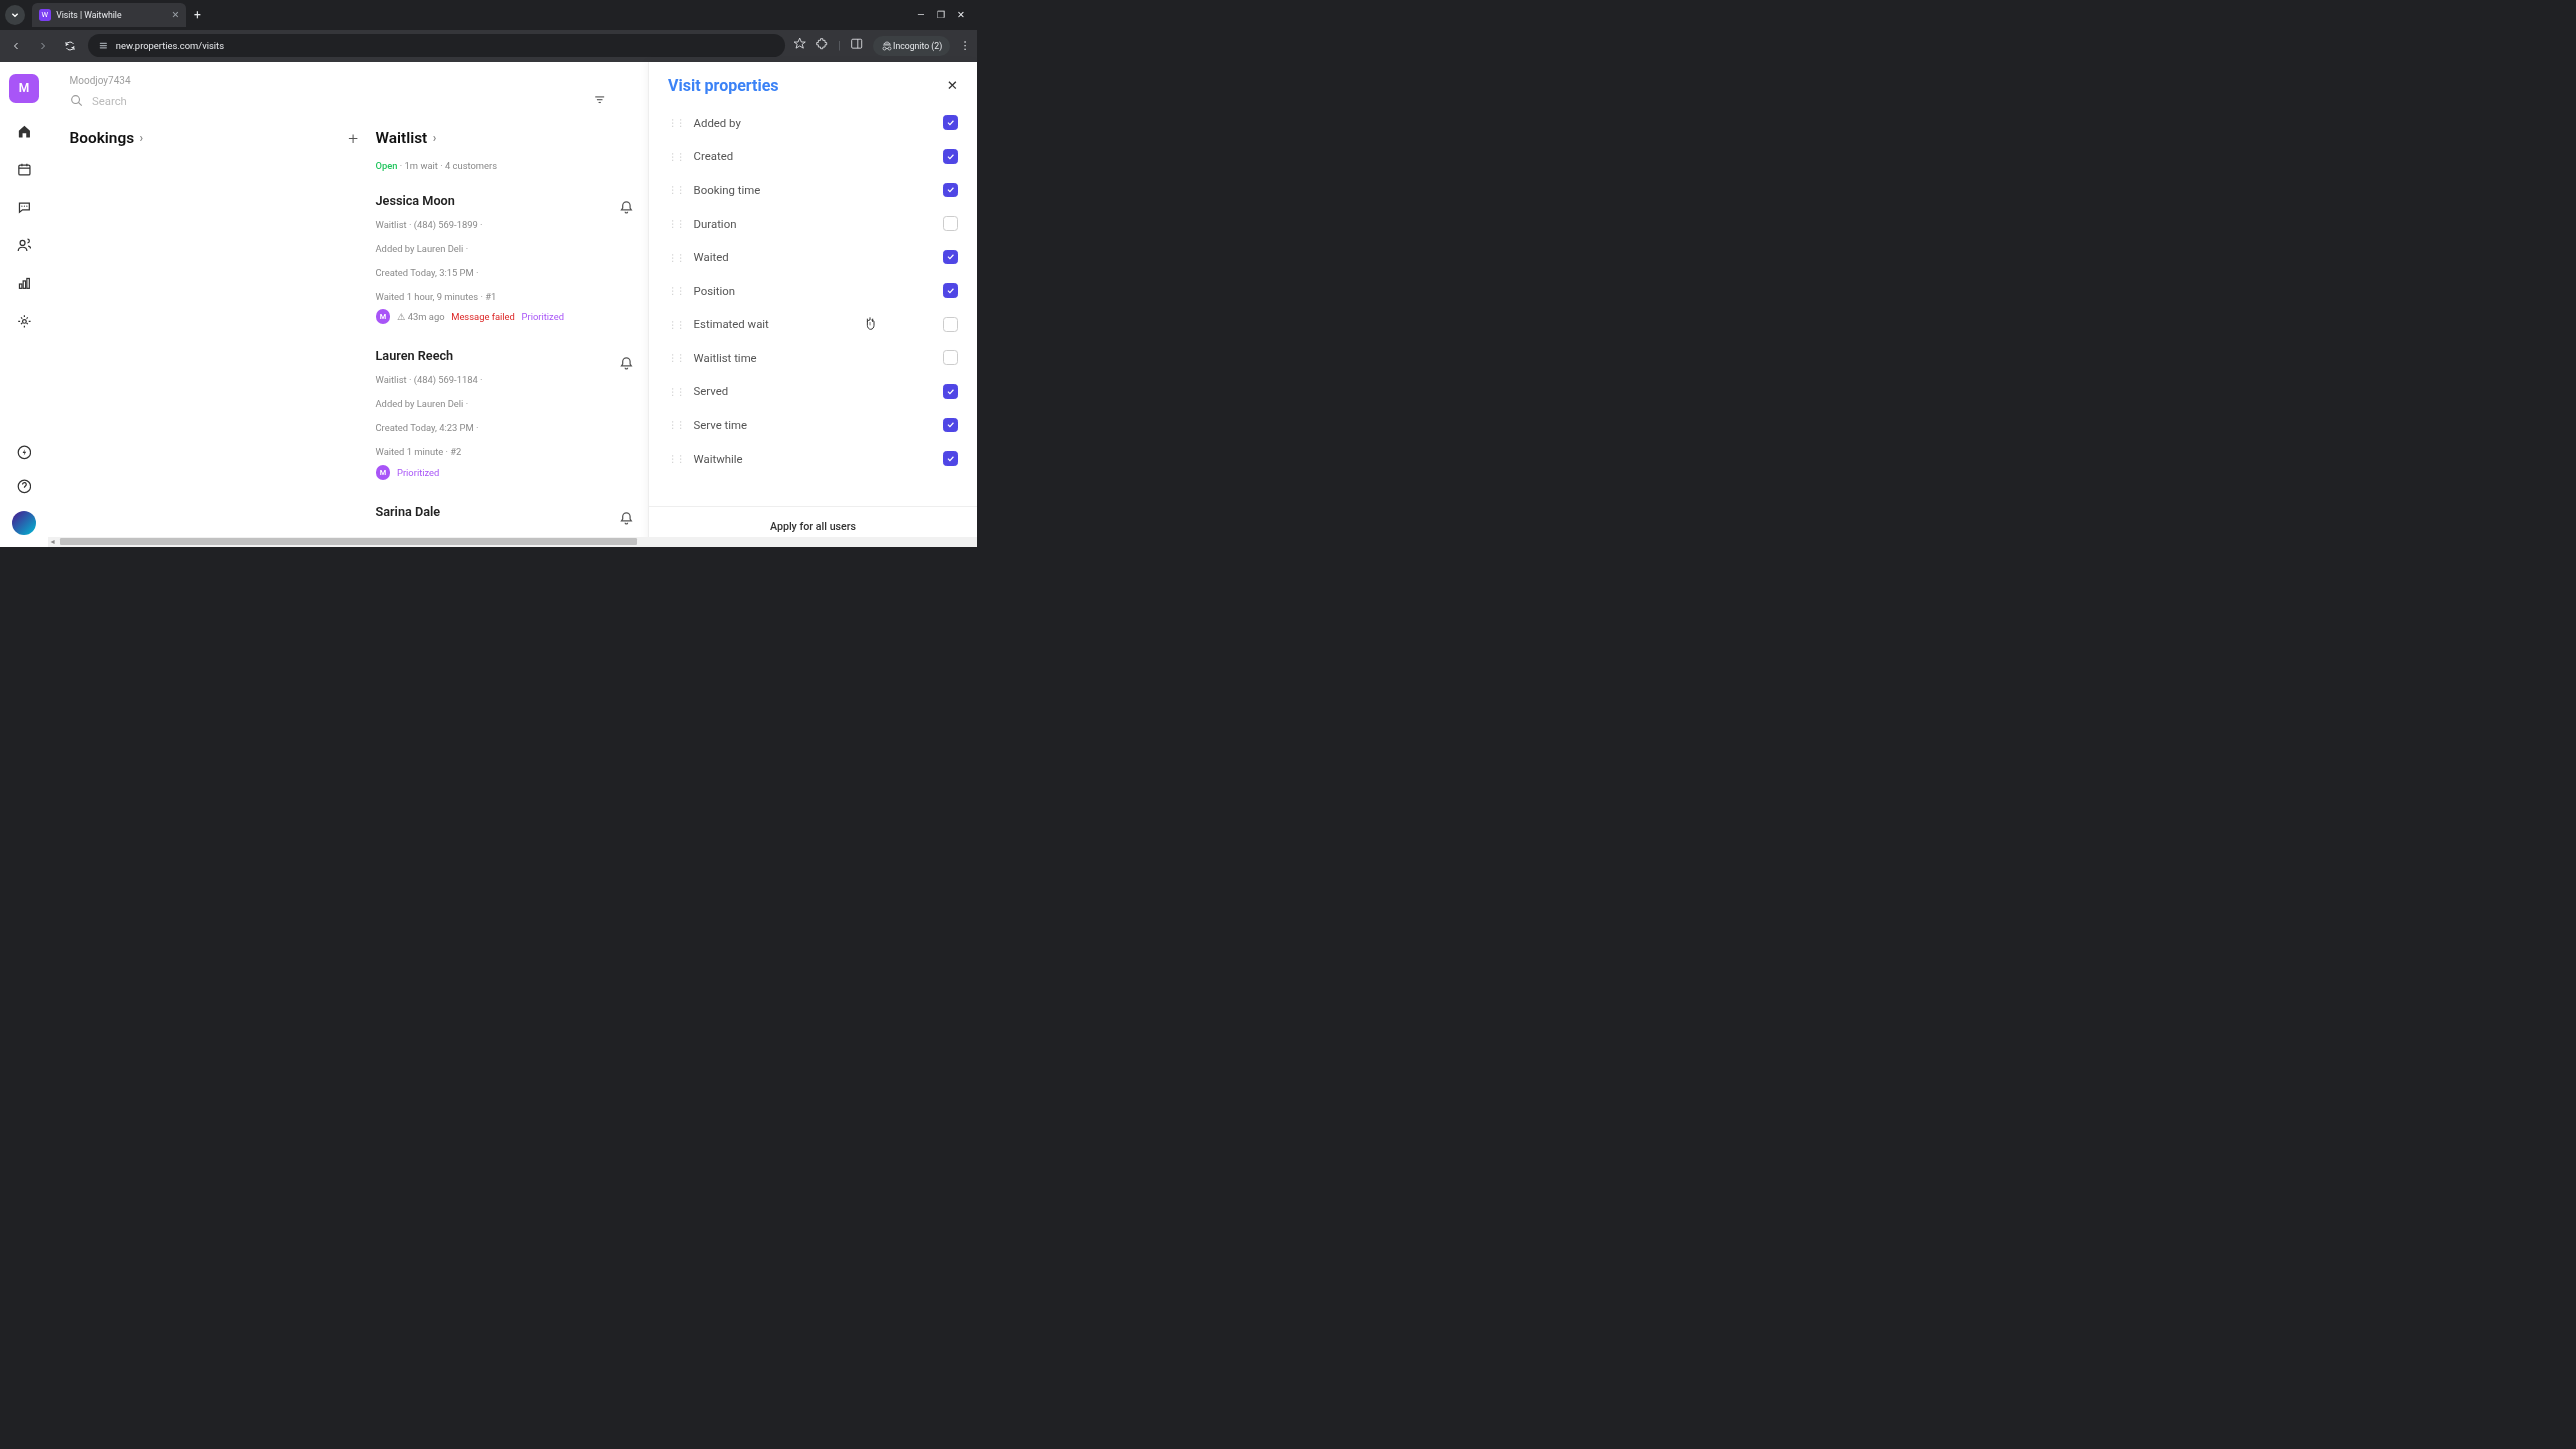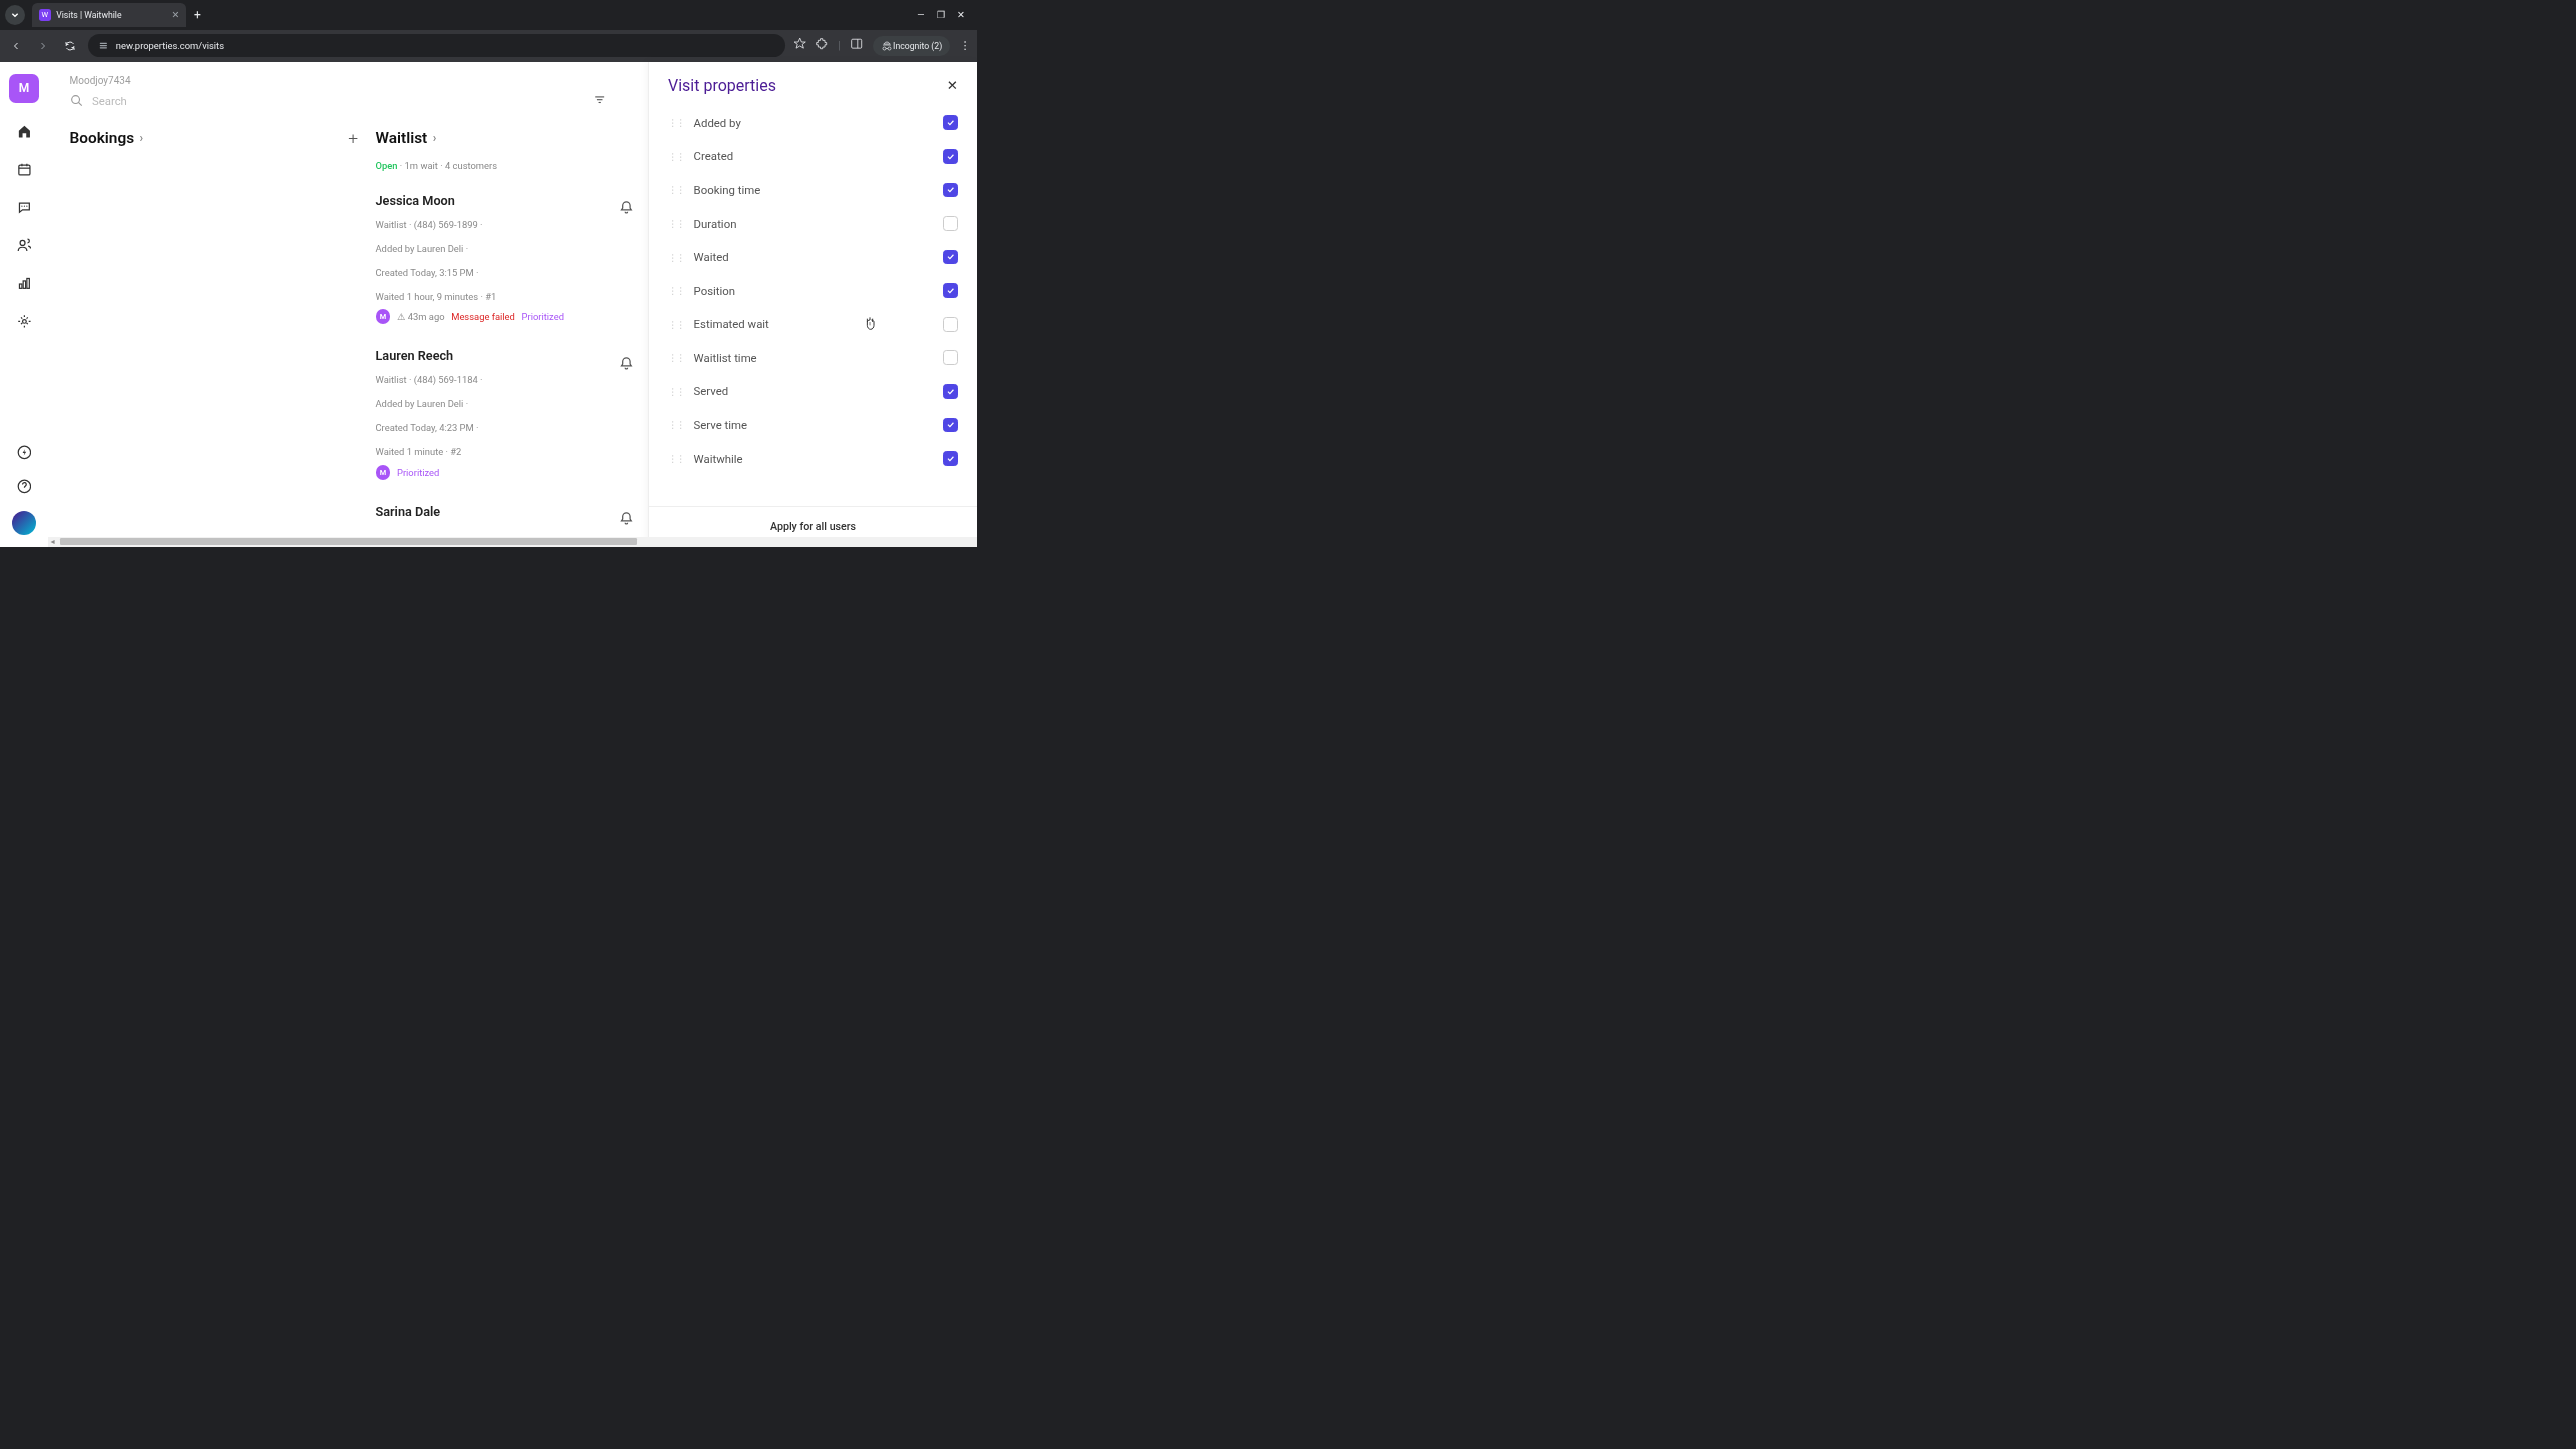--- a/index.html
+++ b/index.html
@@ -63,21 +63,21 @@
 .meta { font-size: 9.4px; color: #8a8a8a; line-height: 1.6; margin-top: 9px; }
 .badges { display: flex; align-items: center; gap: 6.7px; margin-top: 5.4px; font-size: 9.4px; }
 .m-badge { width: 14.8px; height: 14.8px; background: #a855f7; border-radius: 50%; color: #fff; font-size: 7.4px; display: flex; align-items: center; justify-content: center; font-weight: 600; }
 .warn { color: #888; }
 .failed { color: #dc2626; }
 .priority { color: #a855f7; }
 
 
 .panel { width: 329px; background: #fff; border-left: 0.7px solid #eee; display: flex; flex-direction: column; position: absolute; right: 0; top: 0; bottom: 0; box-shadow: -1.3px 0 8px rgba(0,0,0,0.05); }
 .panel-header { display: flex; align-items: center; padding: 14.8px 19px 6.7px 19px; }
-.panel-title { font-size: 16px; font-weight: 400; color: #4c1d95; }
+.panel-title { font-size: 16px; font-weight: 700; color: #3b82f6; }
 .panel-close { margin-left: auto; font-size: 13.4px; color: #333; cursor: pointer; }
 .panel-body { flex: 1; overflow-y: auto; padding: 4px 19px; }
 .prop-row { display: flex; align-items: center; padding: 9.4px 0; gap: 9.4px; }
 .drag-handle { color: #ccc; font-size: 9.4px; letter-spacing: -1.3px; cursor: grab; }
 .prop-label { font-size: 11.4px; color: #555; flex: 1; }
 .checkbox { width: 14.8px; height: 14.8px; border: 1.3px solid #ccc; border-radius: 3.4px; display: flex; align-items: center; justify-content: center; cursor: pointer; }
 .checkbox.checked { background: #4f46e5; border-color: #4f46e5; color: #fff; }
 .panel-footer { padding: 13.4px; text-align: center; border-top: 0.7px solid #eee; }
 .apply-btn { font-size: 10.7px; color: #333; cursor: pointer; font-weight: 500; }
 

